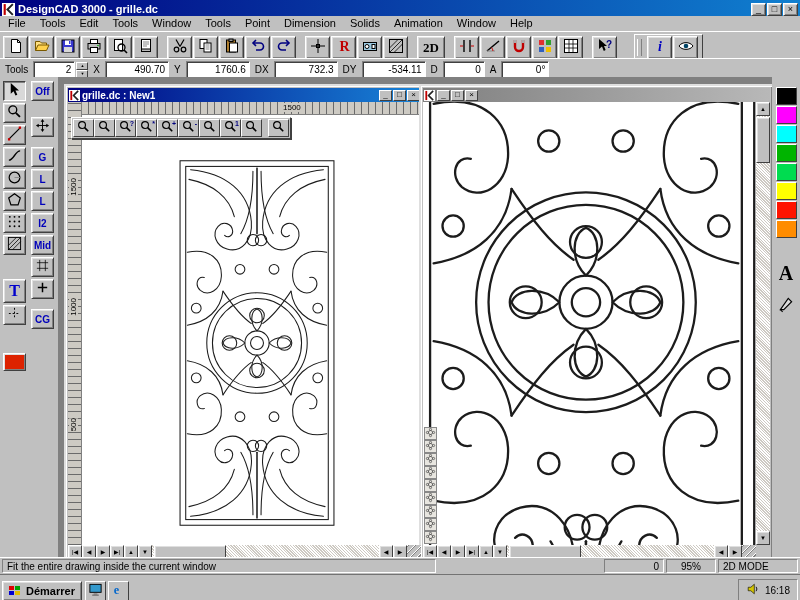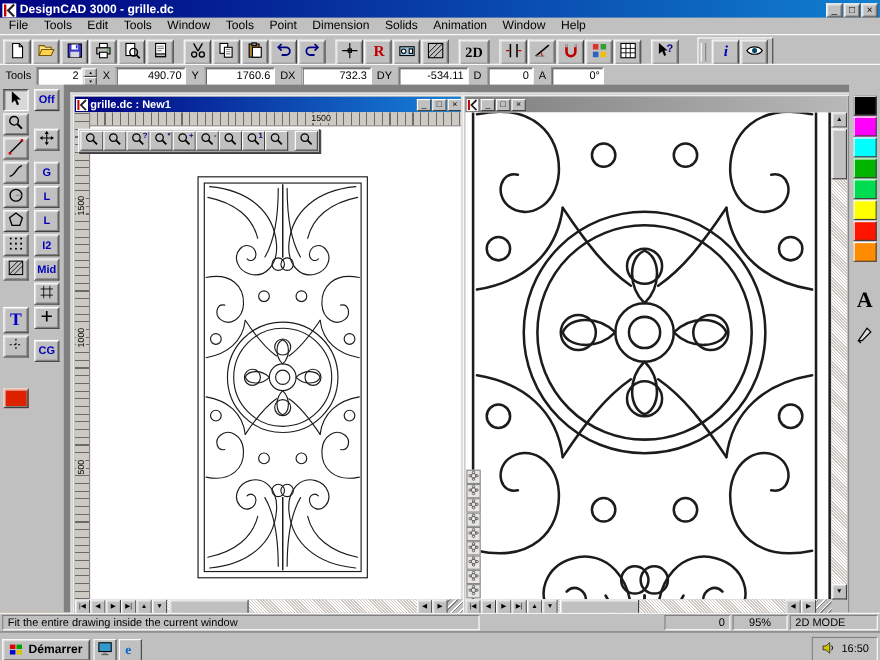--- a/index.html
+++ b/index.html
@@ -777,16 +777,16 @@
             </svg></span>
         </button>
       </span>
     <span class="tray">
       <span style="display:flex;gap:3px">
           <span class="ticon"><svg viewBox="0 0 16 16">
               <path d="M2.5,6 H5.5 L9.5,2.5 V13.5 L5.5,10 H2.5 Z" fill="#d4c500" stroke="#000" stroke-width=".7"></path>
               <path d="M11.5,5.5 A4,4 0 0 1 11.5,10.5" fill="none" stroke="#000"></path>
             </svg></span>
         </span>
-      <span>16:50</span>
+      <span>16:18</span>
     </span>
   </div>
 </div>
 
 </body></html>

